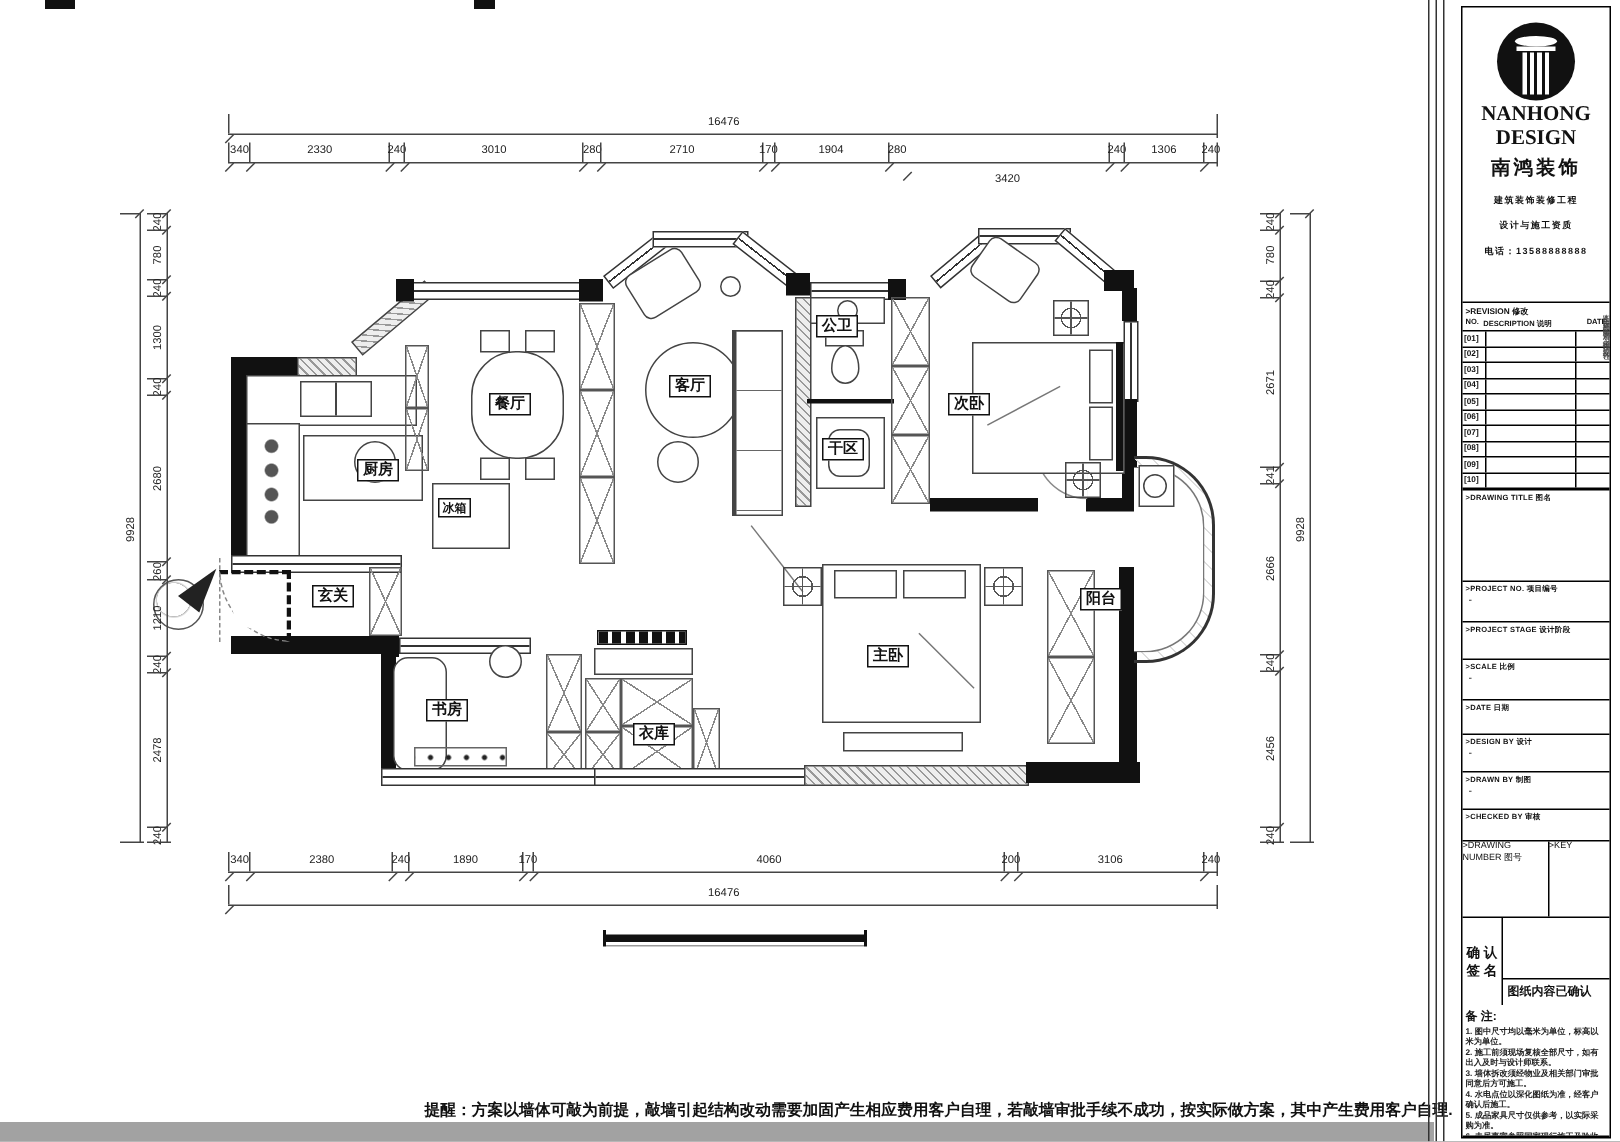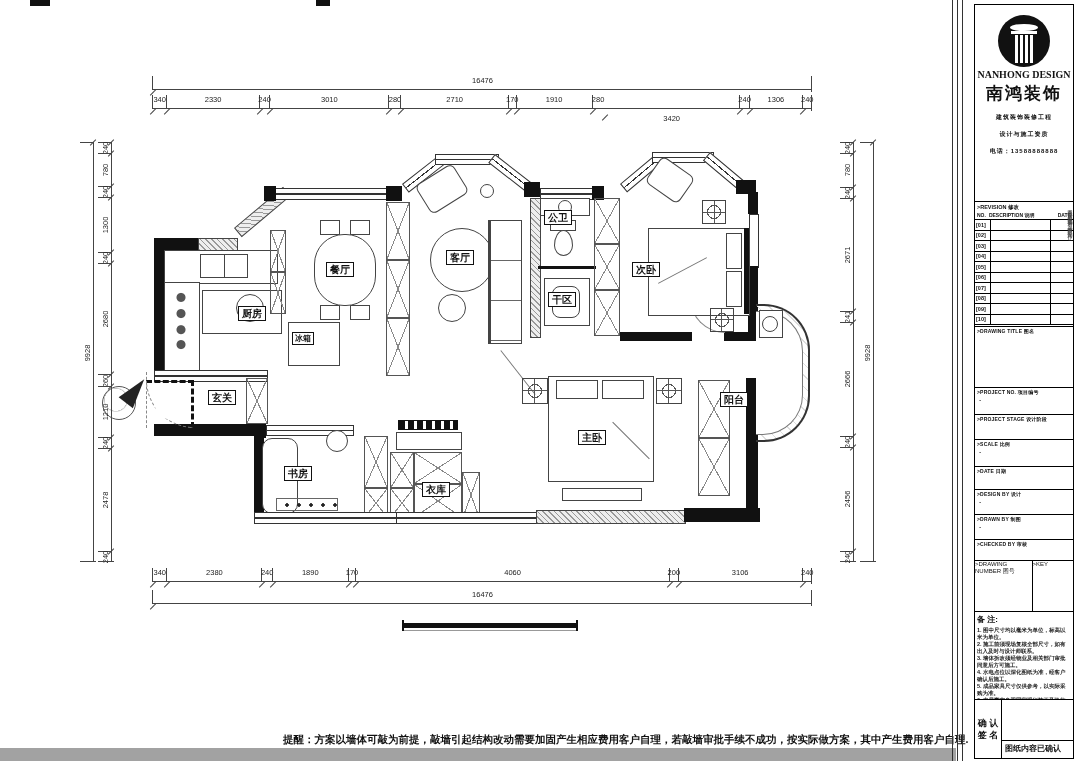--- a/index.html
+++ b/index.html
@@ -66,22 +66,22 @@
   .bindline{position:absolute;top:0;bottom:0;width:1px;background:#333;}
   #panel{position:absolute;left:974px;top:4px;width:98px;height:753px;border:1px solid #000;
          display:flex;flex-direction:column;font-size:6px;}
   .p-sec{border-bottom:1px solid #000;position:relative;flex-shrink:0;}
   #p-head{height:196px;text-align:center;}
   #logo{width:52px;height:52px;border-radius:50%;background:#111;margin:10px auto 2px;position:relative;}
   #logo .cap{position:absolute;left:12px;top:9px;width:28px;height:7px;background:#fff;border-radius:50%;}
   #logo .bar2{position:absolute;left:13px;top:16px;width:26px;height:3px;background:#fff;}
   #logo .flutes{position:absolute;left:17px;top:20px;width:18px;height:28px;
       background:repeating-linear-gradient(90deg,#fff 0 3px,#111 3px 5px);}
-  .brand-en{font-family:"Liberation Serif",serif;font-weight:bold;font-size:10px;letter-spacing:0;}
-  .brand-cn{font-weight:bold;font-size:17px;letter-spacing:2px;margin-top:2px;}
+  .brand-en{font-family:"Liberation Serif",serif;font-weight:bold;font-size:14px;letter-spacing:0;}
+  .brand-cn{font-weight:bold;font-size:13px;letter-spacing:2px;margin-top:2px;}
   .subline{font-weight:bold;font-size:6px;margin-top:8px;letter-spacing:1px;}
   #p-rev{height:124px;display:flex;flex-direction:column;}
   .rev-title{font-weight:bold;font-size:5.5px;padding:2px 2px 0;}
   .rev-cols{display:flex;font-size:5px;font-weight:bold;border-bottom:1px solid #000;padding:1px 2px;gap:3px;}
   .rev-row{display:flex;border-bottom:1px solid #000;height:9.5px;align-items:center;}
   .rev-row .no{width:14px;font-size:5.5px;font-weight:bold;padding-left:1px;border-right:1px solid #000;height:100%;display:flex;align-items:center;}
   .rev-row .desc{flex:1;height:100%;border-right:1px solid #000;}
   .rev-row .date{width:22px;height:100%;}
   .field .flabel{font-size:5px;font-weight:bold;padding:1px 2px 0;letter-spacing:.2px;}
   .field .fvalue{font-size:7px;padding:1px 4px;}
@@ -279,21 +279,21 @@
       <div class="seg" style="flex-grow: 280;">
         <span class="seglab">280</span>
       </div>
       <div class="seg" style="flex-grow: 2710;">
         <span class="seglab">2710</span>
       </div>
       <div class="seg" style="flex-grow: 170;">
         <span class="seglab">170</span>
       </div>
       <div class="seg" style="flex-grow: 1910;">
-        <span class="seglab">1910</span>
+        <span class="seglab">1904</span>
       </div>
       <div class="seg" style="flex-grow: 280;">
         <span class="seglab">280</span>
       </div>
       <div class="seg" style="flex-grow: 3420; margin-top: 19px;">
         <span class="seglab">3420</span>
       </div>
       <div class="seg" style="flex-grow: 240;">
         <span class="seglab">240</span>
       </div>
@@ -528,38 +528,38 @@
       <div class="flabel">&gt;CHECKED BY  审核</div>
       <div class="fvalue"></div>
     </div>
     <div class="p-sec" id="p-dnkey">
       <div class="dn">
           <div class="flabel">&gt;DRAWING NUMBER  图号</div>
         </div>
       <div style="flex:1">
           <div class="flabel">&gt;KEY</div>
         </div>
+    </div>
+    <div class="p-sec" id="p-confirm">
+      <div class="left">
+        <span>确 认</span>
+        <span>签 名</span>
+      </div>
+      <div class="right">
+        <div class="sig"></div>
+        <div class="conf-note">图纸内容已确认</div>
+      </div>
     </div>
     <div class="p-sec" id="p-notes">
       <div class="notes-title">备 注:</div>
       <div id="notes-list">
           <div class="note-line">1. 图中尺寸均以毫米为单位，标高以米为单位。</div>
           <div class="note-line">2. 施工前须现场复核全部尺寸，如有出入及时与设计师联系。</div>
           <div class="note-line">3. 墙体拆改须经物业及相关部门审批同意后方可施工。</div>
           <div class="note-line">4. 水电点位以深化图纸为准，经客户确认后施工。</div>
           <div class="note-line">5. 成品家具尺寸仅供参考，以实际采购为准。</div>
           <div class="note-line">6. 未尽事宜参照国家现行施工及验收规范执行。</div>
         </div>
     </div>
-    <div class="p-sec" id="p-confirm">
-      <div class="left">
-        <span>确 认</span>
-        <span>签 名</span>
-      </div>
-      <div class="right">
-        <div class="sig"></div>
-        <div class="conf-note">图纸内容已确认</div>
-      </div>
-    </div>
     <div id="side-text">本图纸设计版权归南鸿装饰所有 未经许可不得复制转让</div>
   </div>
 
 </div>
 
 </body></html>

